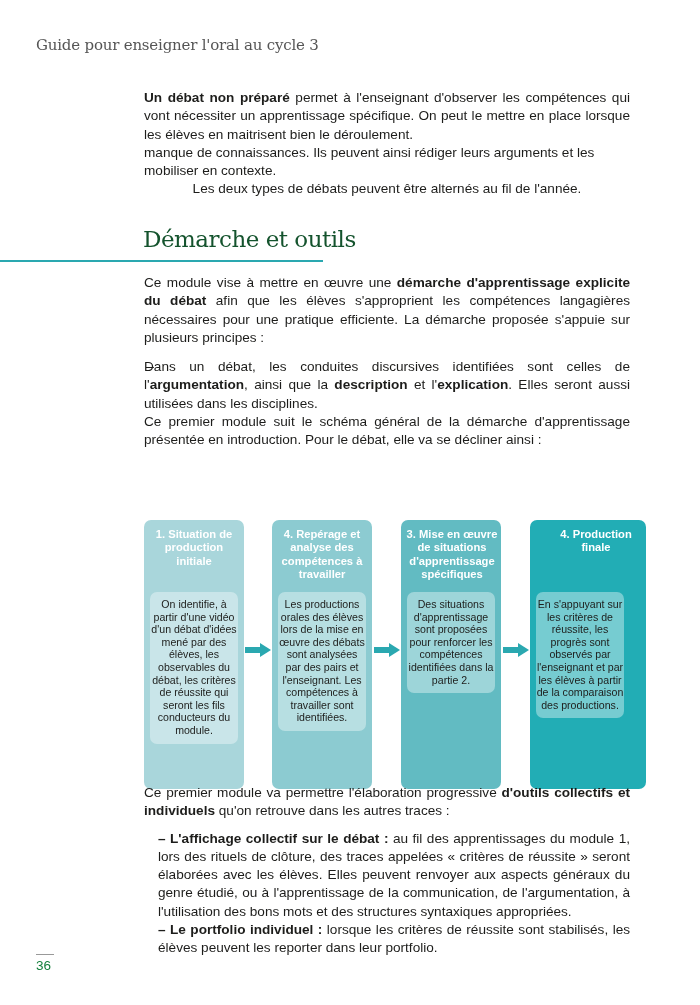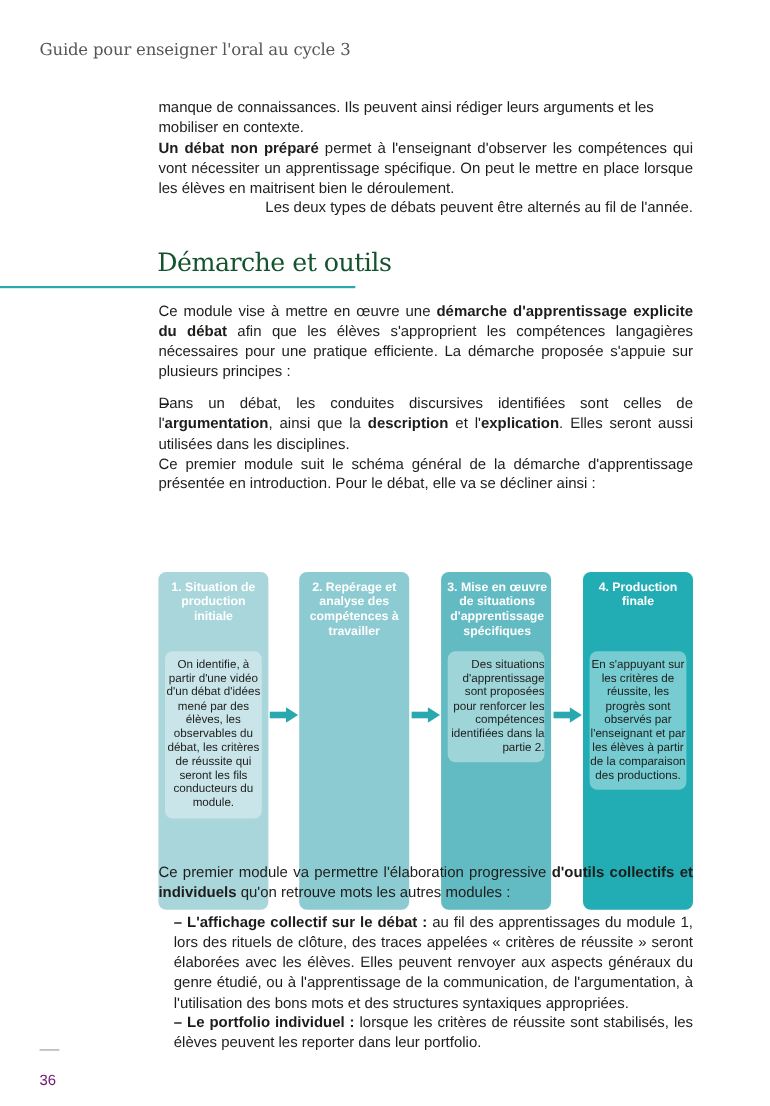--- a/index.html
+++ b/index.html
@@ -2,49 +2,49 @@
 <html><head>
 <meta charset="utf-8">
 <style>
   html, body { margin:0; padding:0; background:#ffffff; }
   body { width:700px; height:1005px; position:relative; overflow:hidden;
          font-family:"Liberation Sans", sans-serif; color:#1d1d1b; }
   .running-head { position:absolute; left:36px; top:36px; font-family:"DejaVu Serif", serif;
                   font-size:15px; color:#555; letter-spacing:-0.2px; }
   .content { position:absolute; left:144px; width:486px; }
   p { margin:0; font-size:13.6px; line-height:18.3px; text-align:justify; }
-  p.left { text-align:right; }
+  p.left { text-align:center; }
   b { font-weight:bold; }
   .section-title { position:absolute; left:143px; top:226px; font-family:"DejaVu Serif", serif;
                    font-size:23px; color:#14532d; letter-spacing:-0.5px; }
   .section-rule { position:absolute; left:0; top:260px; width:323px; height:2px; background:#2aa8b0; }
   ul.dash { list-style:none; margin:0; padding:0; }
   ul.dash li { position:relative; padding-left:16px; font-size:13.6px; line-height:18.3px; }
   ul.dash li .dash-mark { position:absolute; left:2px; top:0; }
   .diagram { position:absolute; left:144px; top:520px; width:486px; height:255px; }
-  .col { position:absolute; top:0; width:100px; height:307px; border-radius:7px; }
+  .col { position:absolute; top:0; width:100px; height:269px; border-radius:7px; }
   .col-title { color:#ffffff; font-weight:bold; font-size:11.2px; line-height:13.4px;
                text-align:center; padding-top:8px; }
   .col-box { position:absolute; left:6px; width:88px; border-radius:7px;
              background:rgba(255,255,255,0.38); color:#1d1d1b; font-size:10.6px; line-height:12.6px;
              text-align:center; padding:6px 0 7px 0; }
   .arrow { position:absolute; width:26px; height:14px; }
-  .page-num { position:absolute; left:36px; top:958px; font-size:13.5px; color:#701a75;margin-top:16px; }
+  .page-num { position:absolute; left:36px; top:958px; font-size:13.5px; color:#15803d; }
   .page-rule { position:absolute; left:36px; top:954px; width:18px; height:1px; background:#999; }
 </style>
 </head>
 <body>
 
 <div class="running-head">Guide pour enseigner l'oral au cycle 3</div>
 
 <div class="content" style="top:89px;">
-  <p style="text-align:left;">manque de connaissances. Ils peuvent ainsi rédiger leurs arguments et les mobiliser en contexte.</p>
   <p>
     <b>Un débat non préparé</b><span> permet à l'enseignant d'observer les compétences qui vont nécessiter un apprentissage spécifique. On peut le mettre en place lorsque les élèves en maitrisent bien le déroulement.</span>
   </p>
+  <p style="text-align:left;">manque de connaissances. Ils peuvent ainsi rédiger leurs arguments et les mobiliser en contexte.</p>
   <p class="left">Les deux types de débats peuvent être alternés au fil de l'année.</p>
 </div>
 
 <div class="section-title">Démarche et outils</div>
 <div class="section-rule"></div>
 
 <div class="content" style="top:274px;">
   <p>
     <span>Ce module vise à mettre en œuvre une </span><b>démarche d'apprentissage explicite du débat</b><span> afin que les élèves s'approprient les compétences langagières nécessaires pour une pratique efficiente. La démarche proposée s'appuie sur plusieurs principes :</span>
   </p>
@@ -58,48 +58,49 @@
   </p>
   <p>Ce premier module suit le schéma général de la démarche d'apprentissage présentée en introduction. Pour le débat, elle va se décliner ainsi :</p>
 </div>
 
 <div class="diagram">
   <div class="col" style="left:0; background:#a9d6db;">
     <div class="col-title" style="padding-left:6px;padding-right:6px;">1. Situation de production initiale</div>
     <div class="col-box" style="top:72px;">On identifie, à partir d'une vidéo d'un débat d'idées mené par des élèves, les observables du débat, les critères de réussite qui seront les fils conducteurs du module.</div>
   </div>
   <div class="col" style="left:128px; background:#8ccbd1;">
-    <div class="col-title" style="padding-left:8px;padding-right:8px;">2. Repérage et analyse des compétences à travailler</div>
+    <div class="col-title" style="padding-left:8px;padding-right:8px;">4. Repérage et analyse des compétences à travailler</div>
+    <div class="col-box" style="top:72px;">Les productions orales des élèves lors de la mise en œuvre des débats sont analysées par des pairs et l'enseignant. Les compétences à travailler sont identifiées.</div>
   </div>
   <div class="col" style="left:257px; background:#62bbc2;">
     <div class="col-title" style="padding-left:2px;padding-right:0;">3. Mise en œuvre de situations d'apprentissage spécifiques</div>
-    <div class="col-box" style="top:72px;text-align:right;">Des situations d'apprentissage sont proposées pour renforcer les compétences identifiées dans la partie 2.</div>
+    <div class="col-box" style="top:72px;">Des situations d'apprentissage sont proposées pour renforcer les compétences identifiées dans la partie 2.</div>
   </div>
-  <div class="col" style="left:386px; background:#22adb5;">
+  <div class="col" style="left:386px; background:#22adb5;padding-left:16px;">
     <div class="col-title" style="padding-left:8px;padding-right:8px;">4. Production finale</div>
     <div class="col-box" style="top:72px;">En s'appuyant sur les critères de réussite, les progrès sont observés par l'enseignant et par les élèves à partir de la comparaison des productions.</div>
   </div>
 
   <svg class="arrow" style="left:101px; top:123px;" viewBox="0 0 26 14">
     <rect x="0" y="4" width="16" height="6" fill="#2aa8b0"></rect>
       <polygon points="15,0 26,7 15,14" fill="#2aa8b0"></polygon>
   </svg>
   <svg class="arrow" style="left:230px; top:123px;" viewBox="0 0 26 14">
     <rect x="0" y="4" width="16" height="6" fill="#2aa8b0"></rect>
       <polygon points="15,0 26,7 15,14" fill="#2aa8b0"></polygon>
   </svg>
   <svg class="arrow" style="left:359px; top:123px;" viewBox="0 0 26 14">
     <rect x="0" y="4" width="16" height="6" fill="#2aa8b0"></rect>
       <polygon points="15,0 26,7 15,14" fill="#2aa8b0"></polygon>
   </svg>
 </div>
 
 <div class="content" style="top:784px;">
   <p>
-    <span>Ce premier module va permettre l'élaboration progressive </span><b>d'outils collectifs et individuels</b><span> qu'on retrouve mots les autres modules :</span>
+    <span>Ce premier module va permettre l'élaboration progressive </span><b>d'outils collectifs et individuels</b><span> qu'on retrouve dans les autres traces :</span>
   </p>
   <div style="margin-top:9px; padding-left:14px;">
     <p>
       <b>–</b>&nbsp;<b>L'affichage collectif sur le débat :</b><span> au fil des apprentissages du module 1, lors des rituels de clôture, des traces appelées « critères de réussite » seront élaborées avec les élèves. Elles peuvent renvoyer aux aspects généraux du genre étudié, ou à l'apprentissage de la communication, de l'argumentation, à l'utilisation des bons mots et des structures syntaxiques appropriées.</span>
     </p>
     <p>
       <b>–</b>&nbsp;<b>Le portfolio individuel :</b><span> lorsque les critères de réussite sont stabilisés, les élèves peuvent les reporter dans leur portfolio.</span>
     </p>
   </div>
 </div>

